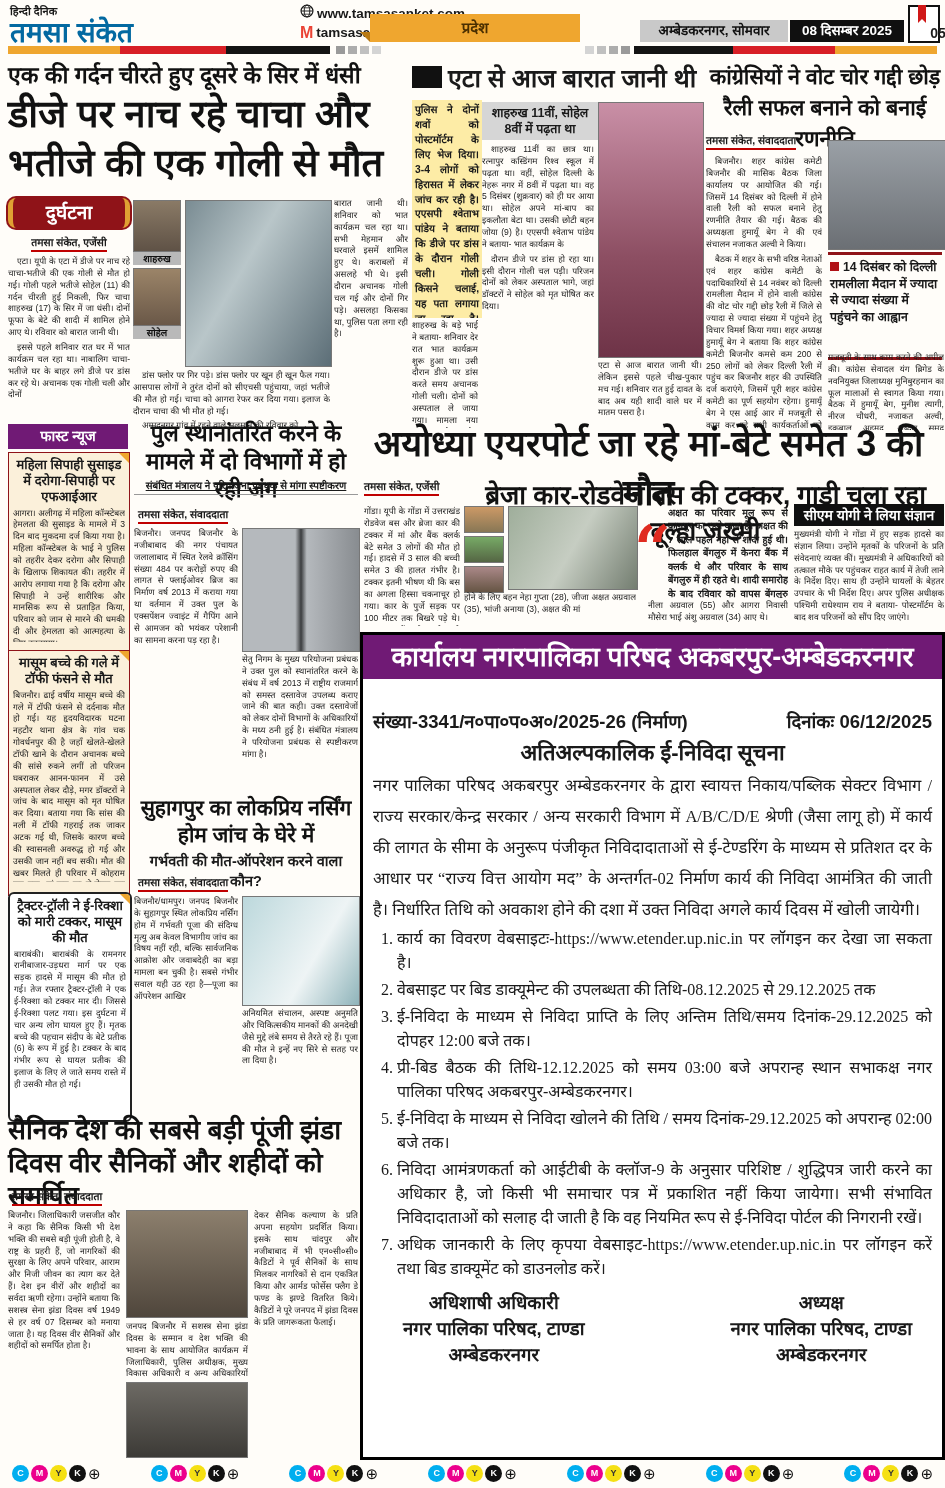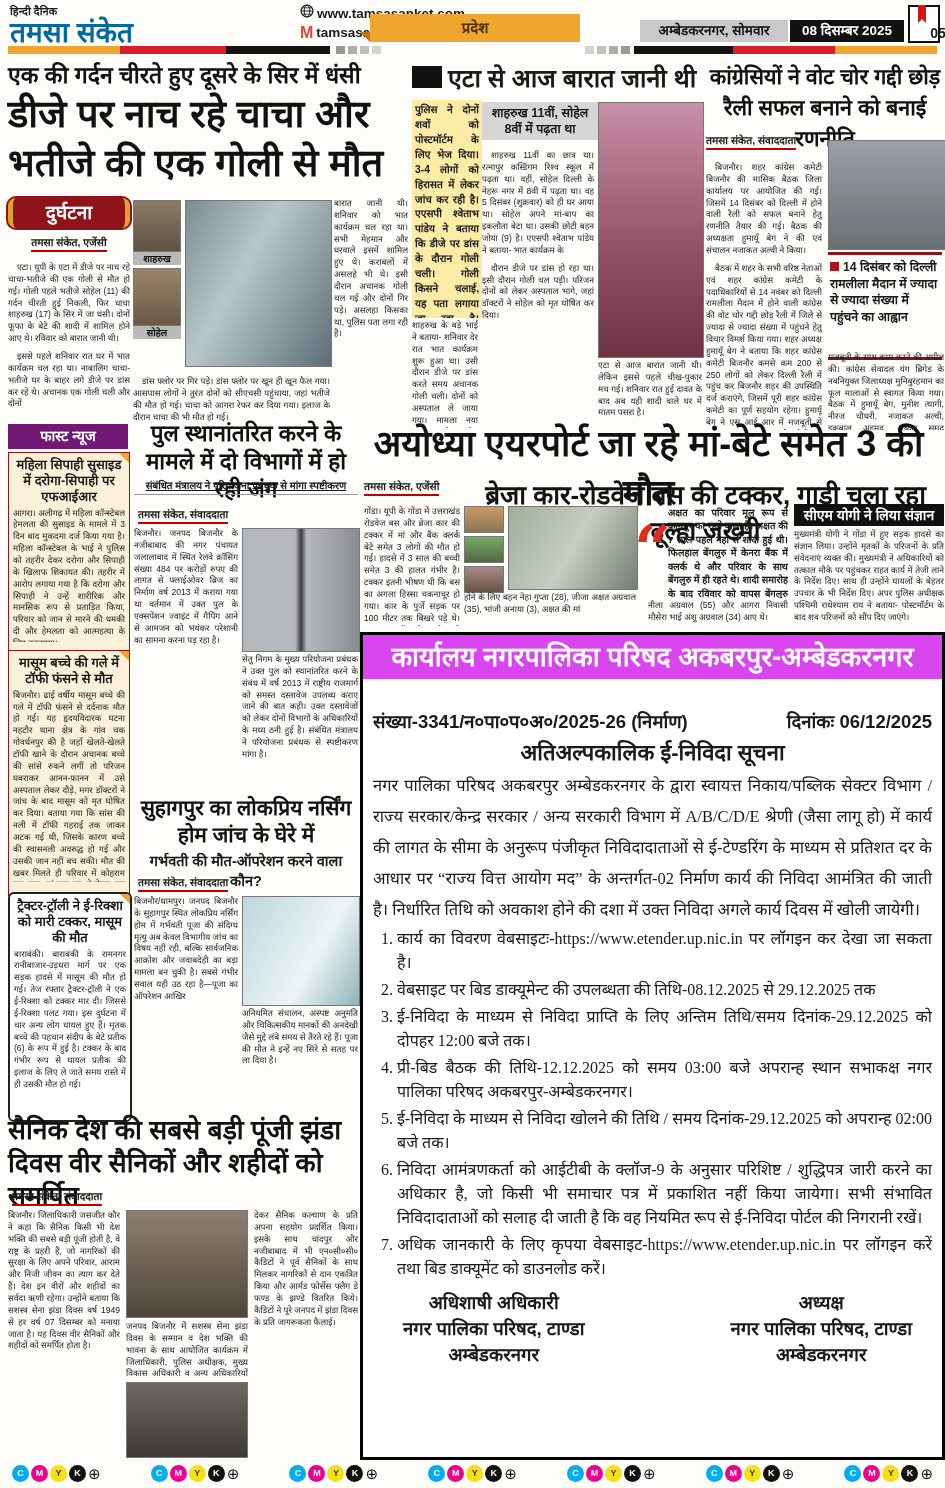--- a/index.html
+++ b/index.html
@@ -1,19 +1,19 @@
 <!DOCTYPE html>
 <html><head>
 <meta charset="utf-8">
 <style>
   html,body{margin:0;padding:0;}
   body{width:945px;height:1488px;position:relative;background:#fffdf9;font-family:"Liberation Sans",sans-serif;color:#1a1a1a;overflow:hidden;}
   .abs{position:absolute;}
   .body-txt{font-size:8.6px;line-height:1.38;text-align:justify;overflow:hidden;}
-  .body-txt p{margin:6px 0 3px 0;text-indent:9px;}
+  .body-txt p{margin:0 0 3px 0;text-indent:9px;}
   .byline{font-weight:bold;font-size:10.5px;border-bottom:2px solid #c00000;display:inline-block;padding-bottom:1px;}
   .headline{font-weight:bold;color:#111;}
   .photo{overflow:hidden;border:1px solid #777;}
   .photo-label{background:#b9b9b9;color:#111;font-weight:bold;font-size:9.5px;text-align:center;line-height:13px;}
   
   #mast-tagline{left:10px;top:3px;font-size:11px;font-weight:bold;}
   #mast-title{left:10px;top:12px;font-size:28px;font-weight:bold;letter-spacing:0px;color:#0369a1;}
   #contact{left:300px;top:4px;font-size:13.5px;font-weight:bold;line-height:19px;}
   #contact .row{display:flex;align-items:center;gap:3px;}
   .gmail-m{color:#ea4335;font-weight:bold;font-size:16px;line-height:14px;}
@@ -85,21 +85,21 @@
   #airport-photo{left:508px;top:506px;width:128px;height:82px;}
   #airport-caption{left:464px;top:592px;width:172px;height:34px;}
   #airport-quote-glyph{left:634px;top:524px;width:34px;font-family:"DejaVu Serif",serif;font-size:64px;line-height:50px;color:#e02b20;font-weight:bold;}
   #airport-quote{left:668px;top:506px;width:120px;height:92px;font-weight:bold;font-size:9.6px;line-height:1.4;text-align:justify;overflow:hidden;}
   #airport-body2{left:648px;top:600px;width:140px;height:28px;}
   #cm-box{left:794px;top:504px;width:150px;height:126px;}
   #cm-title{background:#101010;color:#fff;font-weight:bold;font-size:14px;text-align:center;line-height:22px;height:22px;}
   #cm-body{margin-top:3px;height:98px;}
   
   #tender{left:360px;top:632px;width:579px;height:822px;border:3px solid #000;background:#fff;font-family:"Liberation Serif",serif;}
-  #tender-header{background:#d946ef;color:#fff;font-weight:bold;font-size:27px;text-align:center;line-height:44px;height:44px;font-family:"Liberation Sans",sans-serif;}
+  #tender-header{background:#701a75;color:#fff;font-weight:bold;font-size:27px;text-align:center;line-height:44px;height:44px;font-family:"Liberation Sans",sans-serif;}
   #tender-meta{display:flex;justify-content:space-between;padding:6px 10px 0 10px;font-weight:bold;font-size:18.5px;font-family:"Liberation Sans",sans-serif;margin-top:23px;}
   #tender-title{text-align:center;font-weight:bold;font-size:22px;margin-top:3px;font-family:"Liberation Sans",sans-serif;}
   #tender-intro{padding:4px 10px 0 10px;font-size:16.5px;line-height:31px;text-align:justify;}
   #tender-list{margin:2px 10px 0 10px;padding-left:24px;font-size:16px;line-height:24px;text-align:justify;}
   #tender-list li{margin-bottom:3px;}
   #tender-signs{display:flex;justify-content:space-between;padding:6px 30px 0 40px;font-weight:bold;font-size:18.5px;text-align:center;line-height:26px;font-family:"Liberation Sans",sans-serif;}
   
   #soldier-headline{left:8px;top:1114px;width:350px;font-size:26.5px;line-height:33px;}
   #soldier-byline{left:12px;top:1186px;}
   #soldier-col1{left:8px;top:1210px;width:112px;height:250px;}

